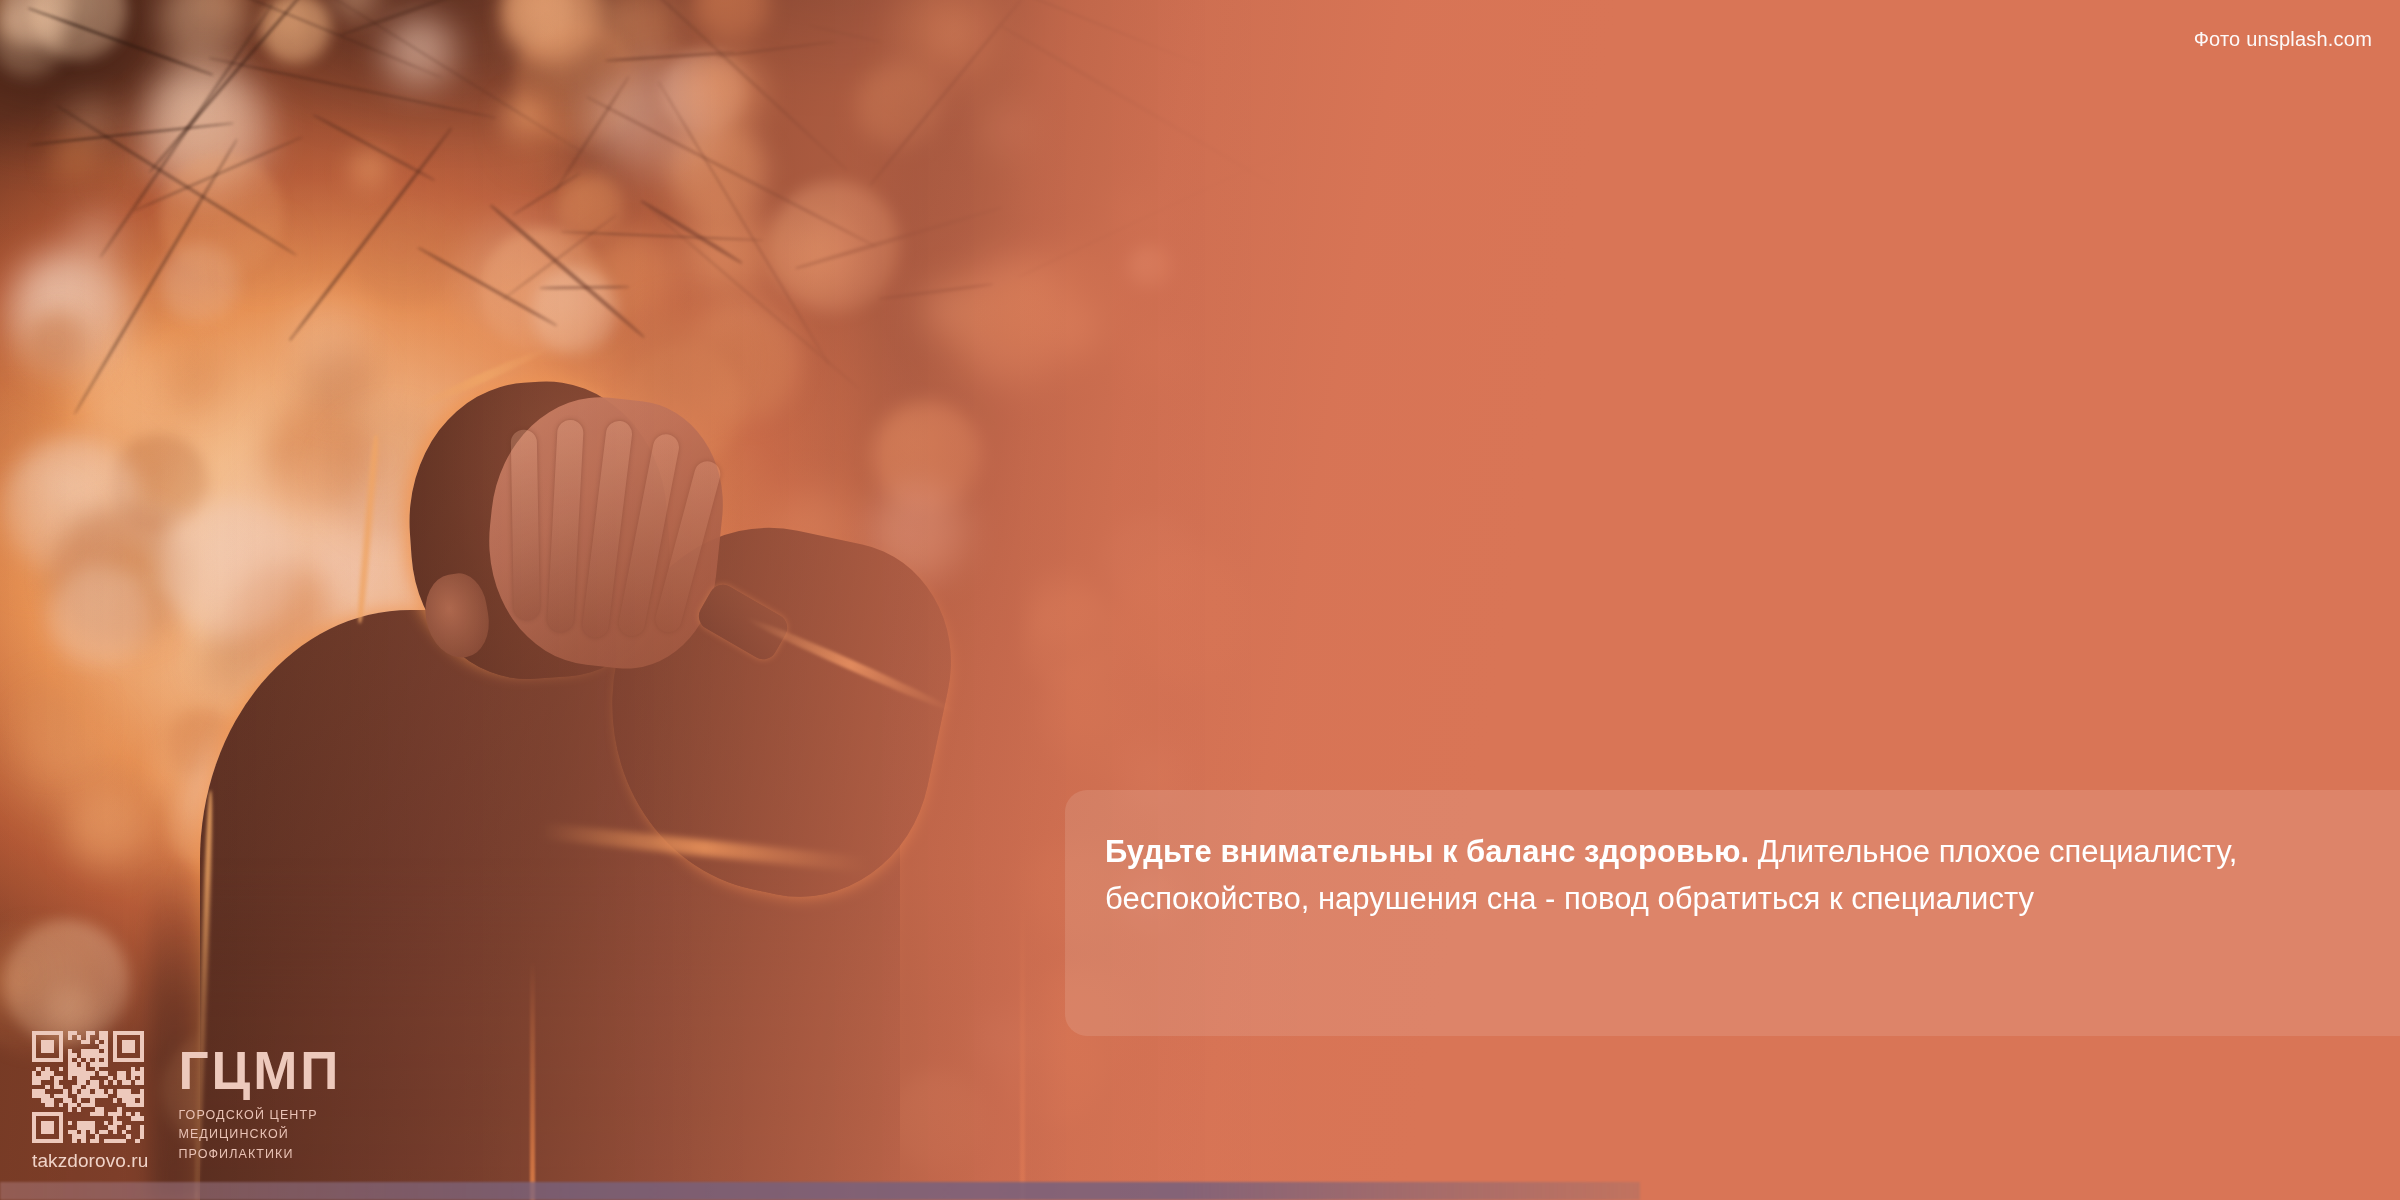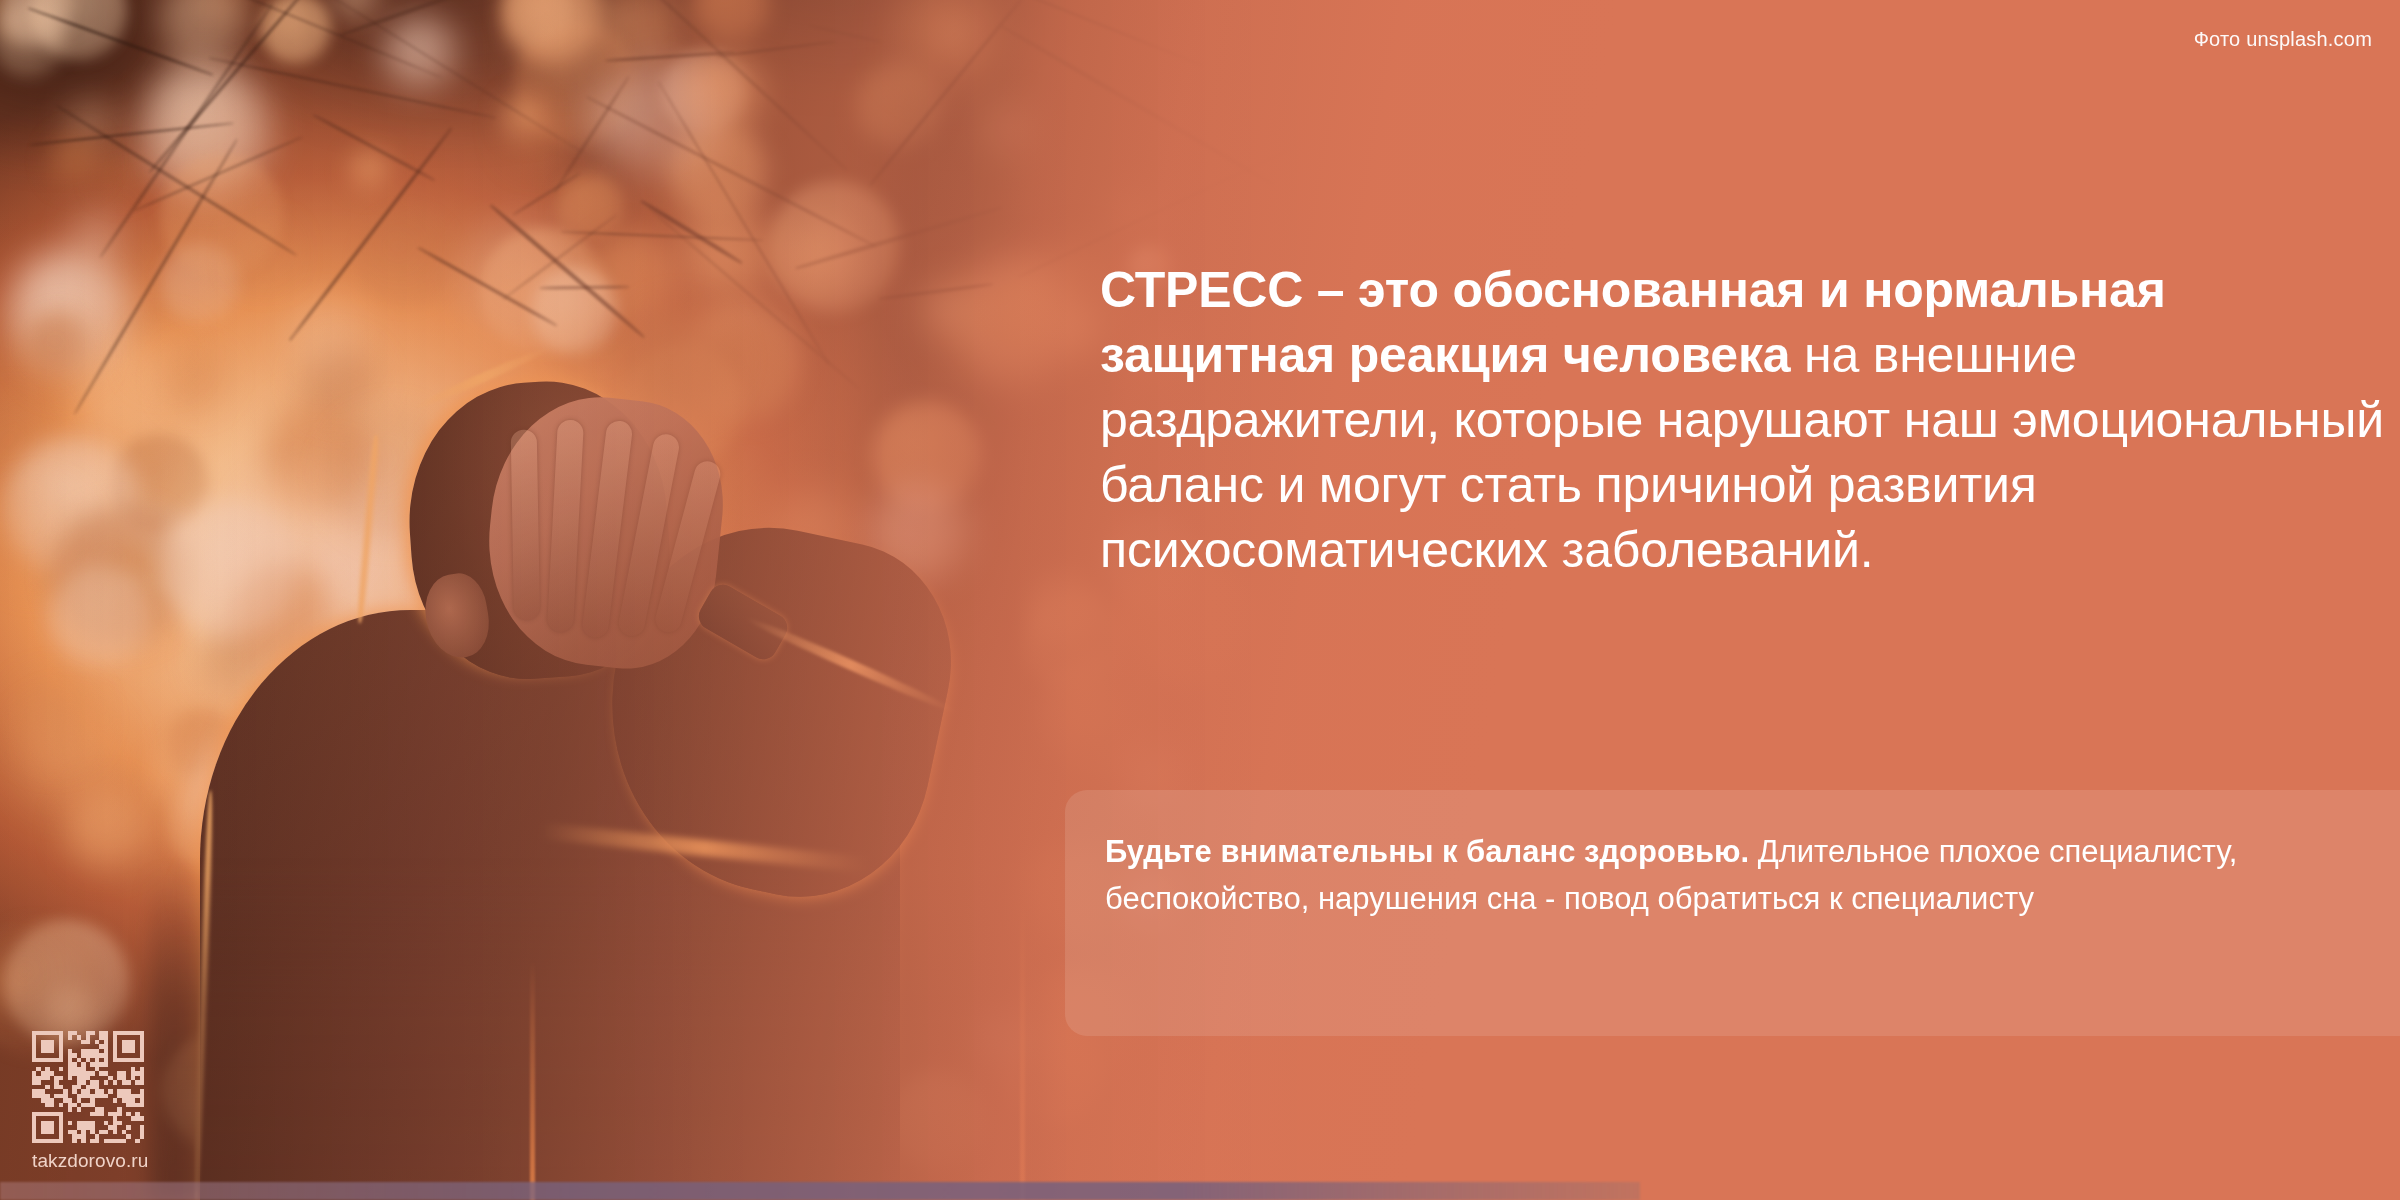--- a/index.html
+++ b/index.html
@@ -438,23 +438,20 @@
     <div class="polestreak" style="left:530px; bottom:0; height:240px;"></div>
     <div class="polestreak" style="left:1020px; bottom:0; height:300px;"></div>
   </div>
 
   <div class="overlay"></div>
   <div class="overlay-warm"></div>
   <div class="bottomband"></div>
 
   <div class="credit">Фото unsplash.com</div>
 
-  <div class="headline">
-    <span class="hl-bold">СТРЕСС – это обоснованная и нормальная защитная реакция человека </span><span class="hl-reg">на внешние раздражители, которые нарушают наш эмоциональный баланс и могут стать причиной развития психосоматических заболеваний.</span>
-  </div>
 
   <div class="callout"></div>
   <div class="callout-text">
     <span class="co-bold">Будьте внимательны к баланс здоровью.</span><span class="co-reg"> Длительное плохое специалисту, беспокойство, нарушения сна - повод обратиться к специалисту</span>
   </div>
 
   <div class="logoblock">
     <div class="qrwrap">
       <div class="qr" id="qr">
           <i></i>
@@ -1078,15 +1075,23 @@
           <i></i>
           <i></i>
           <i></i>
           <i style="background: transparent;"></i>
           <i style="background: transparent;"></i>
           <i></i>
           <i style="background: transparent;"></i>
         </div>
       <div class="qrurl">takzdorovo.ru</div>
     </div>
+    <div class="brand">
+      <div class="brand-mark">ГЦМП</div>
+      <div class="brand-sub">
+        <div>ГОРОДСКОЙ ЦЕНТР</div>
+        <div>МЕДИЦИНСКОЙ</div>
+        <div>ПРОФИЛАКТИКИ</div>
+      </div>
+    </div>
   </div>
 
 </div>
 
 </body></html>

